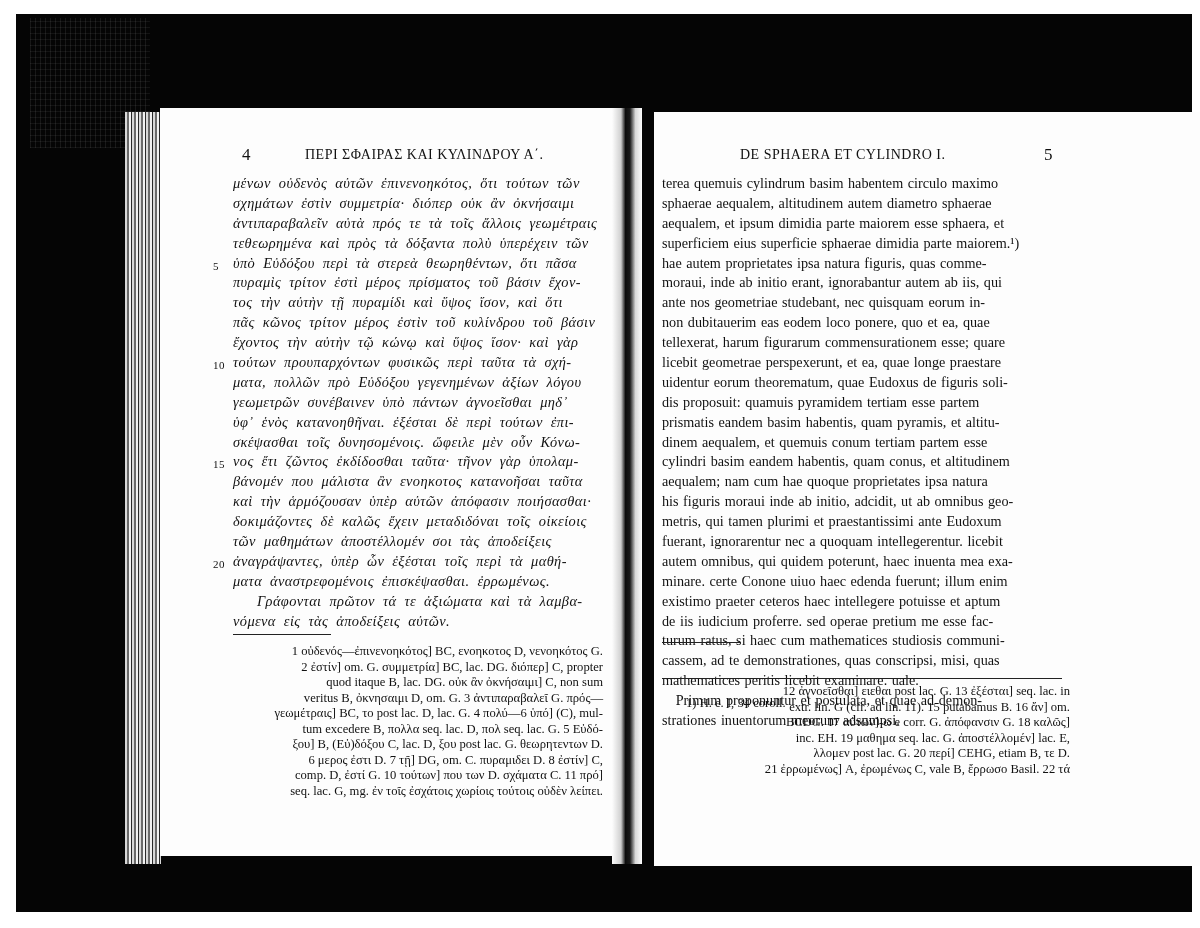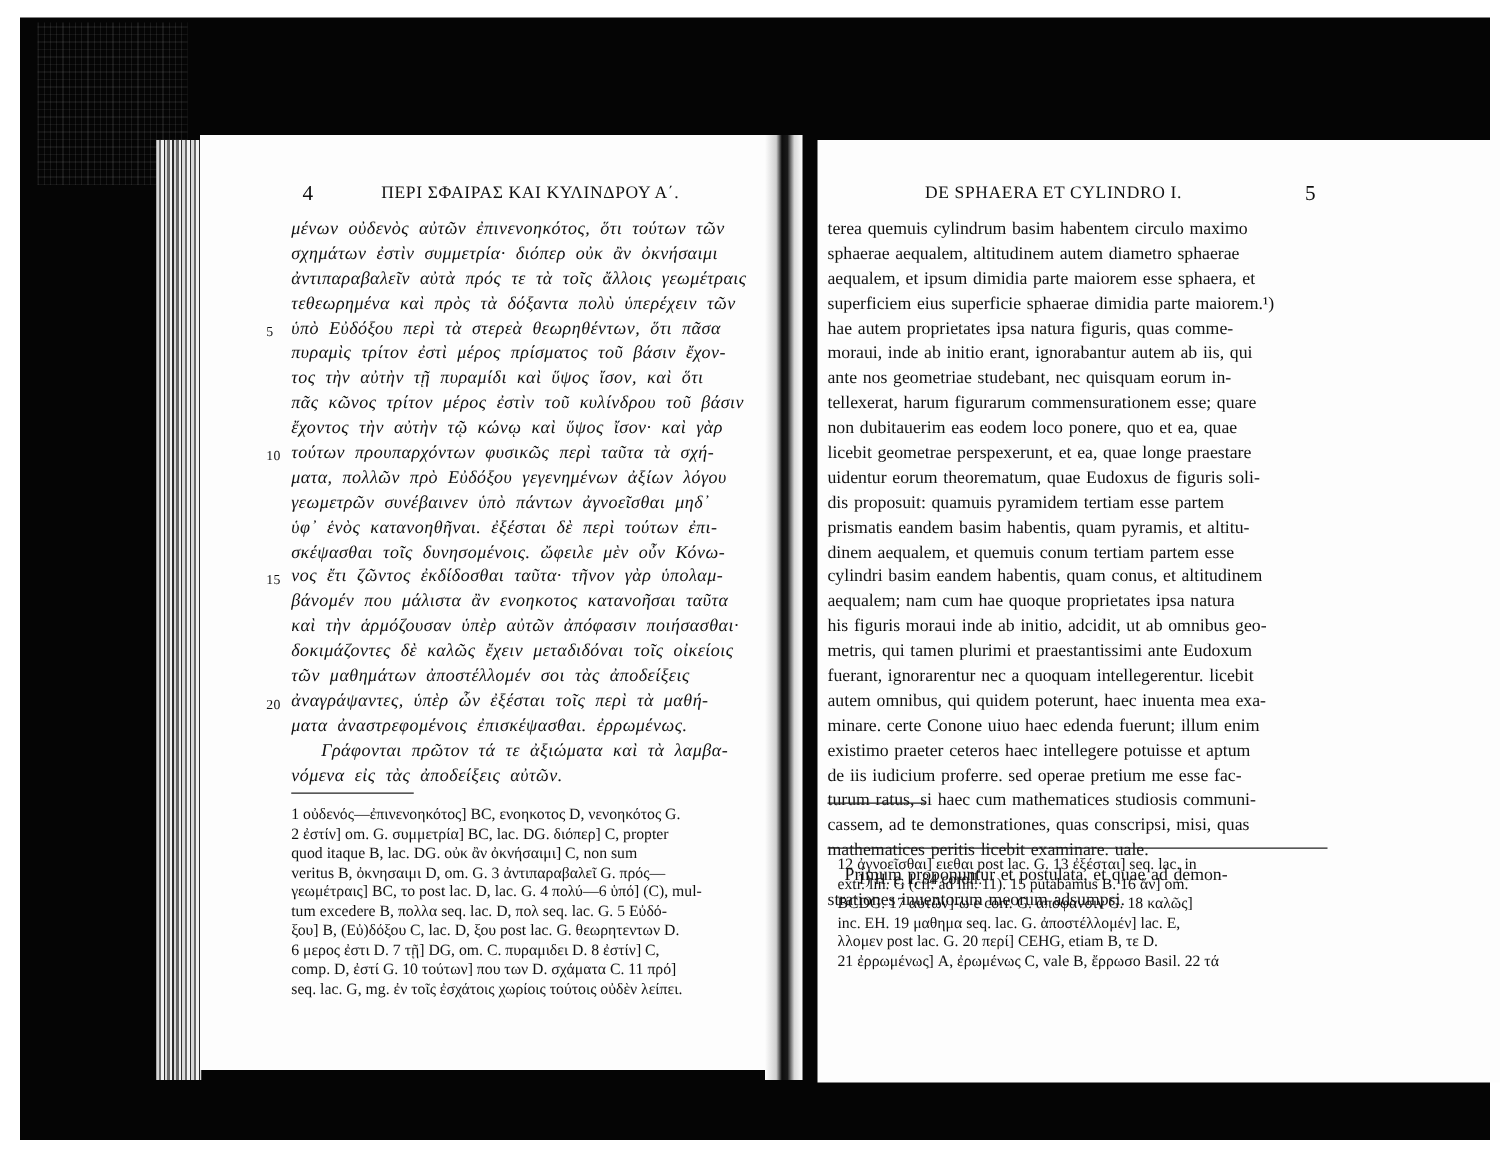--- a/index.html
+++ b/index.html
@@ -19,21 +19,21 @@
     background:linear-gradient(90deg,#fdfdfd 0,#cfcfcf 30%,#0d0d0d 45%,#1a1a1a 60%,#d8d8d8 78%,#fdfdfd 100%); }
   .hdr { position:absolute; top:36px; font-size:14px; letter-spacing:0.5px; }
   .pnum { font-size:17px; }
   .body-text { position:absolute; font-size:14.4px; line-height:19.9px; text-align:justify; }
   .body-text .line { display:block; white-space:nowrap; height:19.9px; position:relative; }
   .left .body-text { left:73px; top:66px; width:370px; font-style:italic; letter-spacing:0.4px; word-spacing:4px; }
   .right .body-text { left:8px; top:62px; width:400px; font-size:14.2px; word-spacing:1px; }
   .lnum { position:absolute; left:-20px; font-size:11px; font-style:normal; top:3px; }
   .rule { position:absolute; height:1px; background:#222; }
   .notes { position:absolute; font-size:12.6px; line-height:15.5px; white-space:nowrap; }
-  .notes .line { display:block; height:15.5px; }
+  .notes .line { display:block; height:15.5px;text-align:right; }
   .left .notes { left:73px; top:536px; width:370px; }
   .right .notes { left:16px; top:572px; width:400px; }
   .fn { position:absolute; left:32px; top:540px; font-size:12.6px;margin-top:44px; }
 </style>
 </head>
 <body>
 
 <div class="frame"></div>
 <div class="speckle"></div>
 <div class="edge-left"></div>
@@ -92,22 +92,22 @@
   <div class="hdr pnum" style="left:390px;top:33px;">5</div>
 
   <div class="body-text">
     <span class="line">terea quemuis cylindrum basim habentem circulo maximo</span>
     <span class="line">sphaerae aequalem, altitudinem autem diametro sphaerae</span>
     <span class="line">aequalem, et ipsum dimidia parte maiorem esse sphaera, et</span>
     <span class="line">superficiem eius superficie sphaerae dimidia parte maiorem.¹)</span>
     <span class="line">hae autem proprietates ipsa natura figuris, quas comme-</span>
     <span class="line">moraui, inde ab initio erant, ignorabantur autem ab iis, qui</span>
     <span class="line">ante nos geometriae studebant, nec quisquam eorum in-</span>
+    <span class="line">non dubitauerim eas eodem loco ponere, quo et ea, quae</span>
     <span class="line">tellexerat, harum figurarum commensurationem esse; quare</span>
-    <span class="line">non dubitauerim eas eodem loco ponere, quo et ea, quae</span>
     <span class="line">licebit geometrae perspexerunt, et ea, quae longe praestare</span>
     <span class="line">uidentur eorum theorematum, quae Eudoxus de figuris soli-</span>
     <span class="line">dis proposuit: quamuis pyramidem tertiam esse partem</span>
     <span class="line">prismatis eandem basim habentis, quam pyramis, et altitu-</span>
     <span class="line">dinem aequalem, et quemuis conum tertiam partem esse</span>
     <span class="line">cylindri basim eandem habentis, quam conus, et altitudinem</span>
     <span class="line">aequalem; nam cum hae quoque proprietates ipsa natura</span>
     <span class="line">his figuris moraui inde ab initio, adcidit, ut ab omnibus geo-</span>
     <span class="line">metris, qui tamen plurimi et praestantissimi ante Eudoxum</span>
     <span class="line">fuerant, ignorarentur nec a quoquam intellegerentur. licebit</span>

